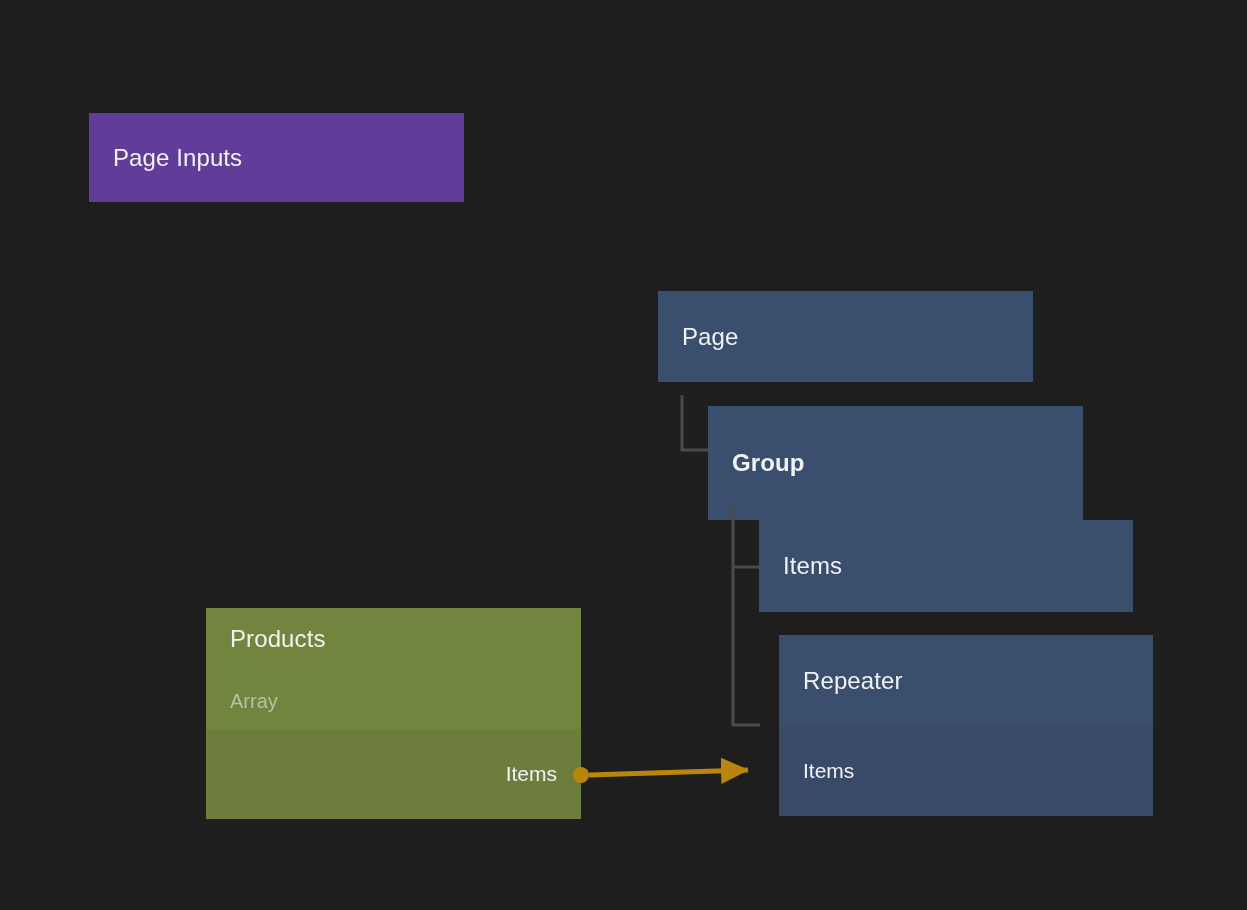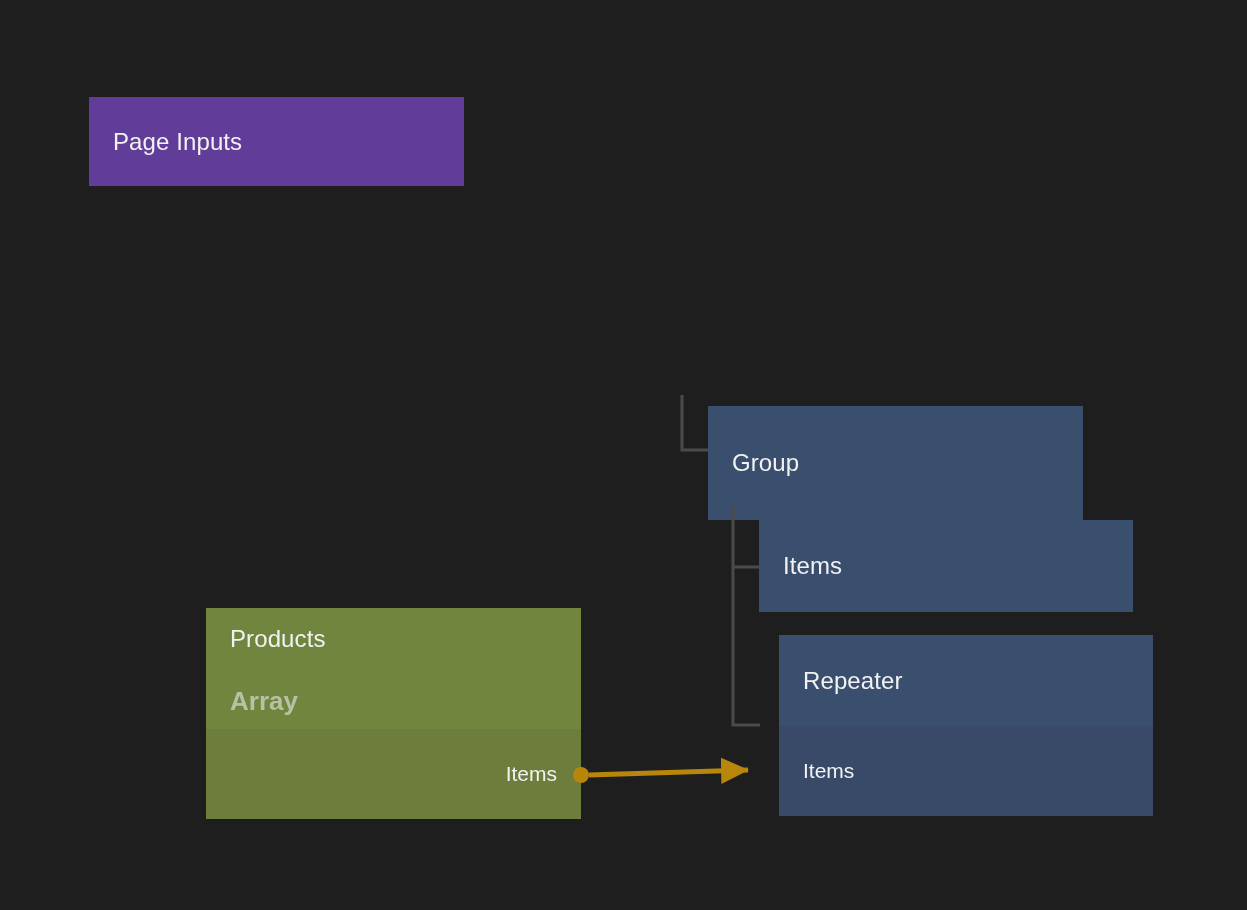--- a/index.html
+++ b/index.html
@@ -36,31 +36,30 @@
     padding: 0 24px;
   }
   .node-title {
     font-size: 24px;
     line-height: 30px;
     color: #f2f2f2;
     letter-spacing: 0.1px;
     white-space: nowrap;
   }
   .node-subtitle {
-    font-size: 26px;
+    font-size: 20px;
     line-height: 26px;
     color: #c9cdbb;
     opacity: .82;
     white-space: nowrap;
     margin-top: 16px;
-    font-weight: bold;
   }
 
   
-  .node-purple { background: #613d99; }
+  .node-purple { background: #613d99; margin-top: 16px; }
   .node-blue   { background: #3a4e6e; }
   .node-green-header { background: #72853f; gap: 18px; }
 
   
   .port-row {
     position: relative;
     display: flex;
     align-items: center;
     box-sizing: border-box;
   }
@@ -113,22 +112,27 @@
     <path d="M 733 505 L 733 725 L 760 725" fill="none" stroke="#4a4a4a" stroke-width="3"></path>
     <path d="M 733 567 L 760 567" fill="none" stroke="#4a4a4a" stroke-width="3"></path>
   </svg>
 
   <div class="node node-purple" style="left:89px; top:97px; width:375px; height:89px;">
     <div class="node-header">
       <div class="node-title">Page Inputs</div>
     </div>
   </div>
 
+  <div class="node node-blue" style="left:658px; top:291px; width:375px; height:91px;">
+    <div class="node-header">
+      <div class="node-title">Page</div>
+    </div>
+  </div>
 
-  <div class="node node-blue" style="left:708px; top:406px; width:375px; height:114px;">
+  <div class="node node-blue" style="left:708px; top:406px; width:375px; height:114px;font-weight:bold;">
     <div class="node-header">
       <div class="node-title">Group</div>
     </div>
   </div>
 
   <div class="node node-blue" style="left:759px; top:520px; width:374px; height:92px;">
     <div class="node-header">
       <div class="node-title">Items</div>
     </div>
   </div>

